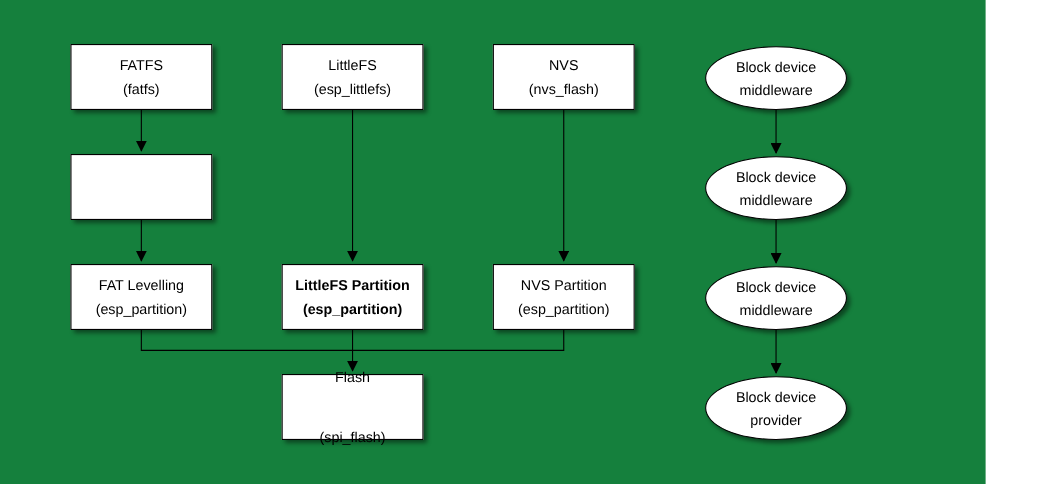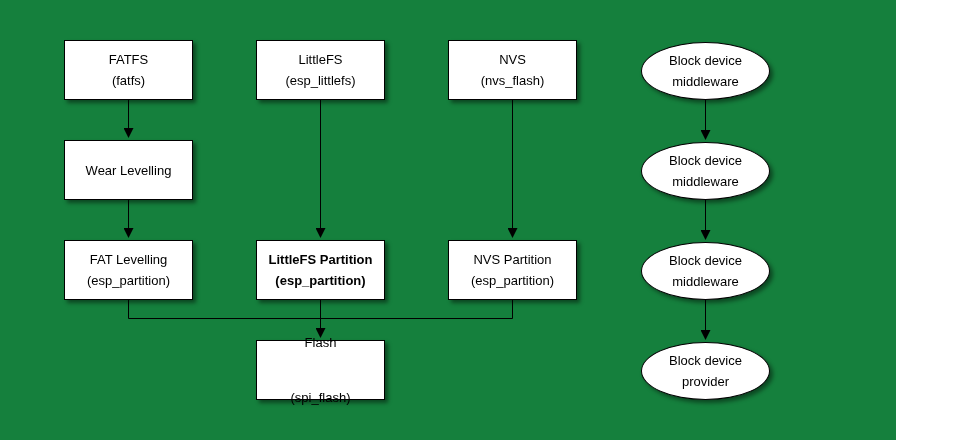--- a/index.html
+++ b/index.html
@@ -83,21 +83,20 @@
       <line x1="705.5" y1="300" x2="705.5" y2="339" marker-end="url(#arrow)"></line>
     </g>
   </svg>
 
   <div class="node" style="left:64px; top:40px;">
     <div class="t1">FATFS</div>
     <div class="t2">(fatfs)</div>
   </div>
 
   <div class="node" style="left:64px; top:140px;">
-    <div class="t1">Wear Levelling</div>
   </div>
 
   <div class="node" style="left:64px; top:240px;">
     <div class="t1">FAT Levelling</div>
     <div class="t2">(esp_partition)</div>
   </div>
 
   <div class="node" style="left:256px; top:40px;">
     <div class="t1">LittleFS</div>
     <div class="t2">(esp_littlefs)</div>

